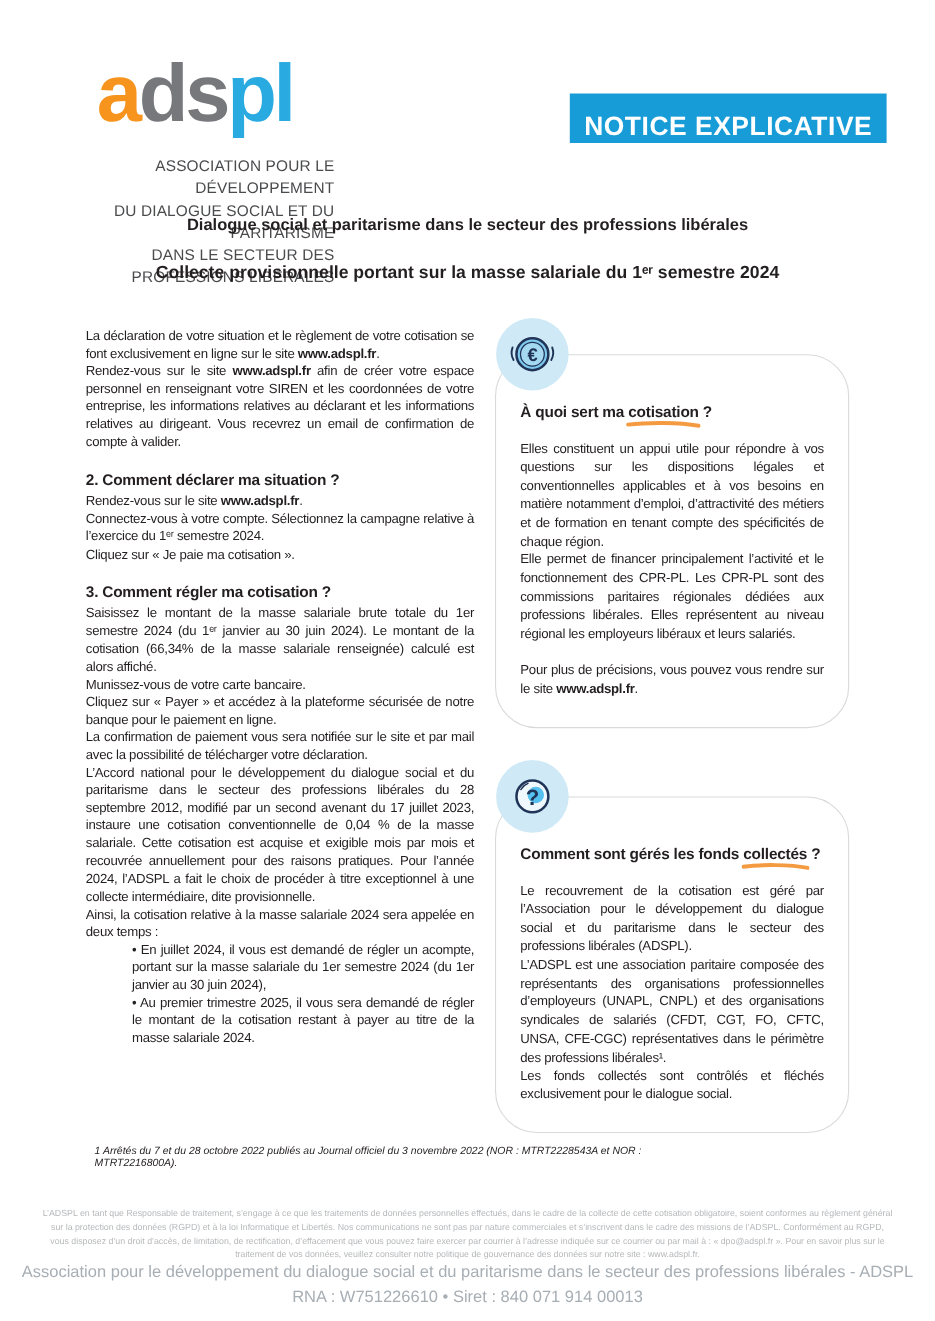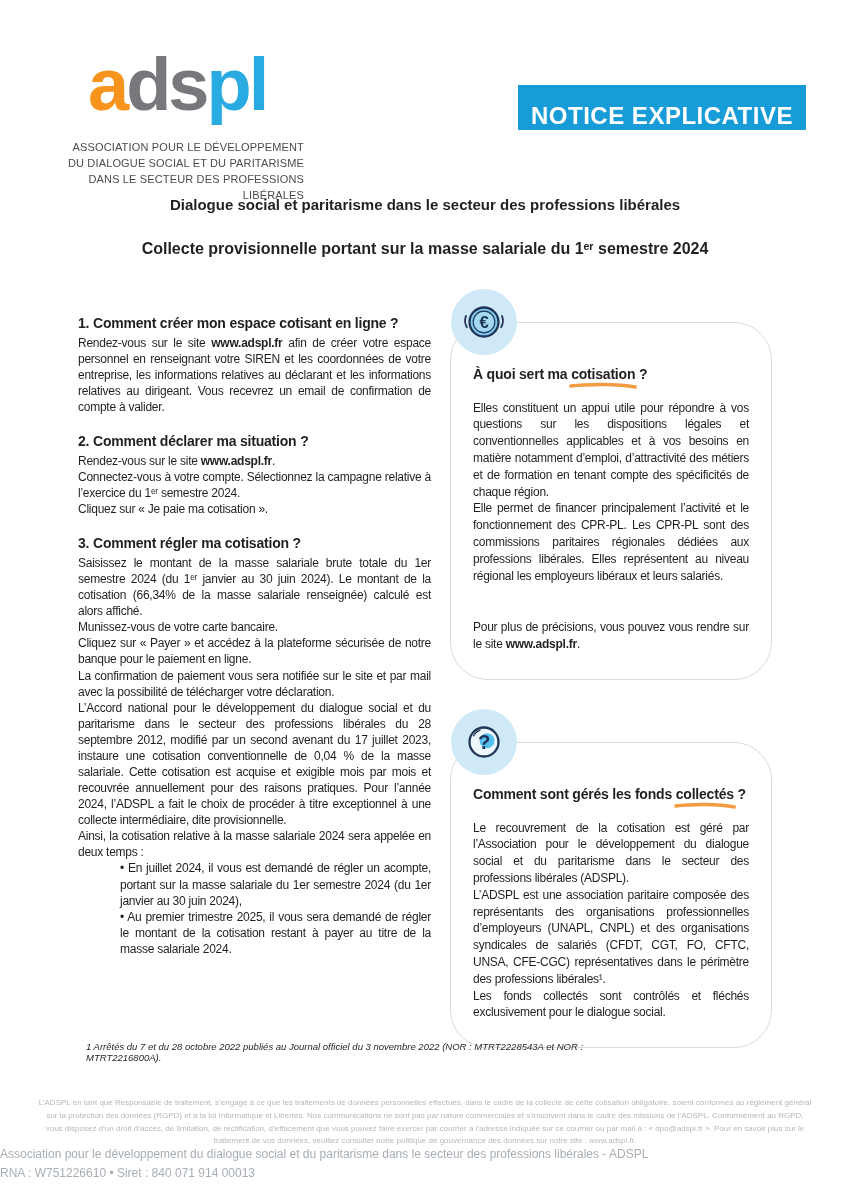--- a/index.html
+++ b/index.html
@@ -4,21 +4,21 @@
 <style>
   html,body{margin:0;padding:0;background:#ffffff;}
   body{width:850px;height:1201px;position:relative;font-family:"Liberation Sans","DejaVu Sans",sans-serif;color:#231f20;overflow:hidden;}
   .page{position:absolute;inset:0;background:#ffffff;}
 
   
   .banner{position:absolute;left:518px;top:40px;width:288px;height:45px;background:#189cd8;color:#ffffff;
           display:flex;align-items:flex-end;justify-content:center;font-weight:bold;font-size:24px;letter-spacing:.5px;margin-top:45px;}
   .logo{position:absolute;left:88px;top:48px;font-weight:bold;font-size:74px;line-height:1;letter-spacing:-3px;}
   .lg-a{color:#f7941e;} .lg-ds{color:#77787b;} .lg-pl{color:#29abe2;}
-  .tagline{position:absolute;left:58px;top:140px;width:246px;text-align:right;font-size:11px;line-height:1.45;color:#4a4b4d;letter-spacing:.15px;}
+  .tagline{position:absolute;left:58px;top:140px;width:246px;text-align:right;font-size:14px;line-height:1.45;color:#4a4b4d;letter-spacing:.15px;}
 
   
   .title-block{position:absolute;left:0;right:0;top:196px;text-align:center;}
   .title-sub1{font-size:15px;font-weight:bold;margin:0;}
   .title-main{font-size:25px;font-weight:bold;margin:7px 0 0;letter-spacing:.3px;}
   .title-sub2{font-size:16px;font-weight:bold;margin:27px 0 0;}
   .uword{position:relative;display:inline-block;}
   .main-swoosh{position:absolute;left:-6px;bottom:-11px;width:calc(100% + 12px);height:16px;}
   .small-uline{position:absolute;left:-2px;bottom:-5px;width:calc(100% + 4px);height:8px;}
 
@@ -29,30 +29,30 @@
   .sec-heading{font-size:14px;font-weight:bold;margin:17px 0 2px;text-align:left;letter-spacing:-.2px;}
   .intro{margin-bottom:2px;}
   .bullet{padding-left:42px;}
   .lnk{font-weight:bold;}
 
   
   .right-col{position:absolute;left:450px;top:322px;width:322px;}
   .info-box{position:relative;border:1.5px solid #d8dada;border-radius:38px;padding:42px 22px 26px;
             margin-bottom:62px;font-size:12px;line-height:1.4;letter-spacing:-.25px;text-align:justify;background:#ffffff;}
   .info-box p{margin:0;}
-  .info-box .spaced{margin-top:35px;}
+  .info-box .spaced{margin-top:17px;}
   .box-heading{font-size:14px;font-weight:bold;margin:0 0 15px;text-align:left;letter-spacing:-.2px;}
   .box-icon{position:absolute;top:-34px;left:0px;width:66px;height:66px;border-radius:50%;background:#cfeaf6;
             display:flex;align-items:center;justify-content:center;}
   .box-icon svg{width:58px;height:58px;}
 
   
   .footnote{position:absolute;left:86px;top:1031px;width:560px;font-size:9.5px;font-style:italic;color:#231f20;}
   .legal{position:absolute;left:38px;right:38px;top:1089px;text-align:center;font-size:8px;line-height:1.6;color:#b6b8ba;}
-  .footer-org{position:absolute;left:0;right:0;top:1145px;text-align:left;font-size:12px;line-height:1.55;color:#a7aeb4;}
+  .footer-org{position:absolute;left:0;right:0;top:1145px;text-align:center;font-size:15px;line-height:1.55;color:#a7aeb4;}
 </style>
 </head>
 <body>
 
 <div class="page">
 
   <div class="banner">
     <span>NOTICE EXPLICATIVE</span>
   </div>
 
@@ -64,22 +64,22 @@
     <div>DU DIALOGUE SOCIAL ET DU PARITARISME</div>
     <div>DANS LE SECTEUR DES PROFESSIONS LIBÉRALES</div>
   </div>
 
   <div class="title-block">
     <p class="title-sub1">Dialogue social et paritarisme dans le secteur des professions libérales</p>
     <p class="title-sub2">Collecte provisionnelle portant sur la masse salariale du 1ᵉʳ semestre 2024</p>
   </div>
 
   <div class="left-col">
+    <p class="intro"><span>La déclaration de votre situation et le règlement de votre cotisation se font exclusivement en ligne sur le site </span><b class="lnk">www.adspl.fr</b><span>.</span></p>
 
-    <h2 class="sec-heading">1. Comment créer mon espace cotisant en ligne ?</h2>
     <p><span>Rendez-vous sur le site </span><b class="lnk">www.adspl.fr</b><span> afin de créer votre espace personnel en renseignant votre SIREN et les coordonnées de votre entreprise, les informations relatives au déclarant et les informations relatives au dirigeant. Vous recevrez un email de confirmation de compte à valider.</span></p>
 
     <h2 class="sec-heading">2. Comment déclarer ma situation ?</h2>
     <p><span>Rendez-vous sur le site </span><b class="lnk">www.adspl.fr</b><span>.</span></p>
     <p>Connectez-vous à votre compte. Sélectionnez la campagne relative à l’exercice du 1ᵉʳ semestre 2024.</p>
     <p>Cliquez sur « Je paie ma cotisation ».</p>
 
     <h2 class="sec-heading">3. Comment régler ma cotisation ?</h2>
     <p>Saisissez le montant de la masse salariale brute totale du 1er semestre 2024 (du 1ᵉʳ janvier au 30 juin 2024). Le montant de la cotisation (66,34% de la masse salariale renseignée) calculé est alors affiché.</p>
     <p>Munissez-vous de votre carte bancaire.</p>

